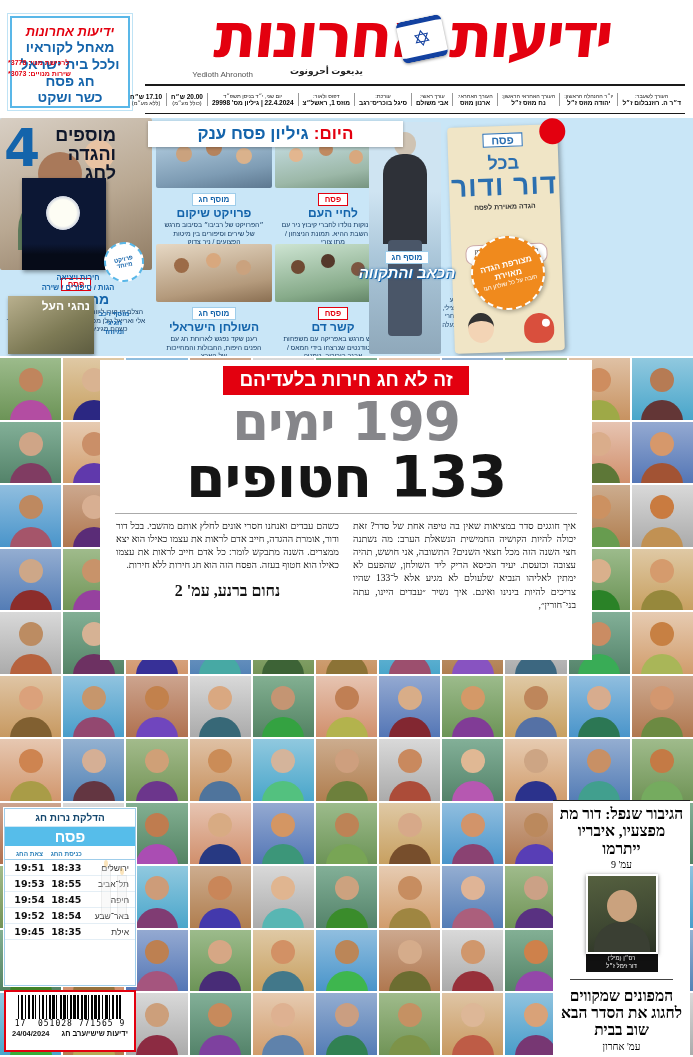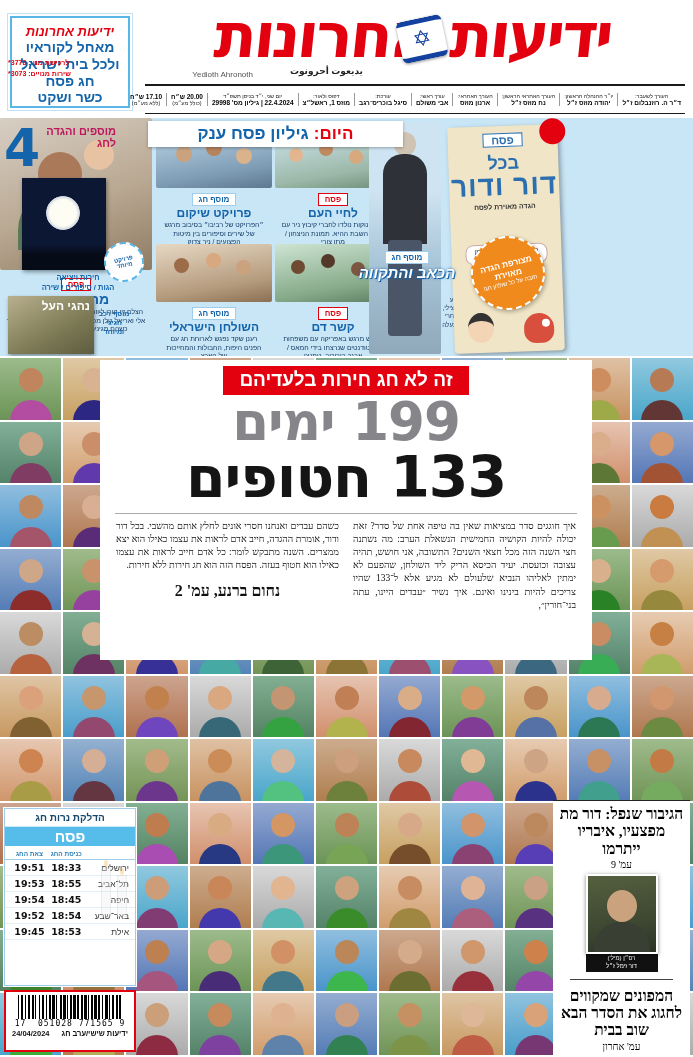--- a/index.html
+++ b/index.html
@@ -105,21 +105,21 @@
   .starburst{
     position:absolute; right:148px; top:118px; width:74px; height:74px; z-index:6;
     background:#f08a1d; border-radius:50%; border:2px dashed #fff; transform:rotate(-14deg);
     display:flex; flex-direction:column; align-items:center; justify-content:center; text-align:center;
     box-shadow:1px 2px 4px rgba(0,0,0,.3);
   }
   .star-l1{ color:#fff; font-weight:900; font-size:8.5px; line-height:1.15; }
   .star-l2{ color:#fff; font-size:6px; margin-top:1px; }
   .supp-head{ position:absolute; left:4px; top:8px; width:126px; direction:rtl; text-align:left; }
   .supp-count{ float:left; color:#1464ab; font-weight:900; font-size:52px; line-height:44px; font-family:"DejaVu Sans",sans-serif; }
-  .supp-label{ color:#be185d; font-weight:900; font-size:11px; line-height:1.05; text-align:right; padding-right:14px; }
+  .supp-label{ color:#0f172a; font-weight:900; font-size:18px; line-height:1.05; text-align:right; padding-right:14px; }
   .supp-cover1{ position:absolute; left:22px; top:60px; width:84px; height:92px; background:#0c1734;
      box-shadow:1px 2px 4px rgba(0,0,0,.4); }
   .supp-cover1::before{ content:""; position:absolute; left:24px; top:18px; width:34px; height:34px; border-radius:50%;
      background:radial-gradient(circle,#fdfdf4 55%,#cfd4e0 70%,transparent 72%); }
   .supp-cover1::after{ content:""; position:absolute; bottom:0; width:100%; height:26px;
      background:linear-gradient(0deg,#060b18 60%,transparent); }
   .supp-cap1{ position:absolute; left:20px; top:155px; width:116px; text-align:center;
      color:#1464ab; font-weight:bold; font-size:7.5px; line-height:1.3; white-space:pre-line; }
   .supp-cover2{ position:absolute; left:8px; top:178px; width:86px; height:58px;
      background:linear-gradient(150deg,#b9b08e,#7d7a55 60%,#5d5c40); box-shadow:1px 2px 4px rgba(0,0,0,.4); }
@@ -885,21 +885,21 @@
           <div class="tm">18:45</div>
           <div class="tm">19:54</div>
         </div>
       <div class="ct-row">
           <div class="city">באר־שבע</div>
           <div class="tm">18:54</div>
           <div class="tm">19:52</div>
         </div>
       <div class="ct-row">
           <div class="city">אילת</div>
-          <div class="tm">18:53</div>
+          <div class="tm">18:35</div>
           <div class="tm">19:45</div>
         </div>
     </div>
 
     <div class="barcode-box">
       <div class="bars"></div>
       <div class="bc-num">
         <span>9 771565 051028</span>&nbsp;&nbsp;<span>17</span>
       </div>
       <div class="bc-line">

